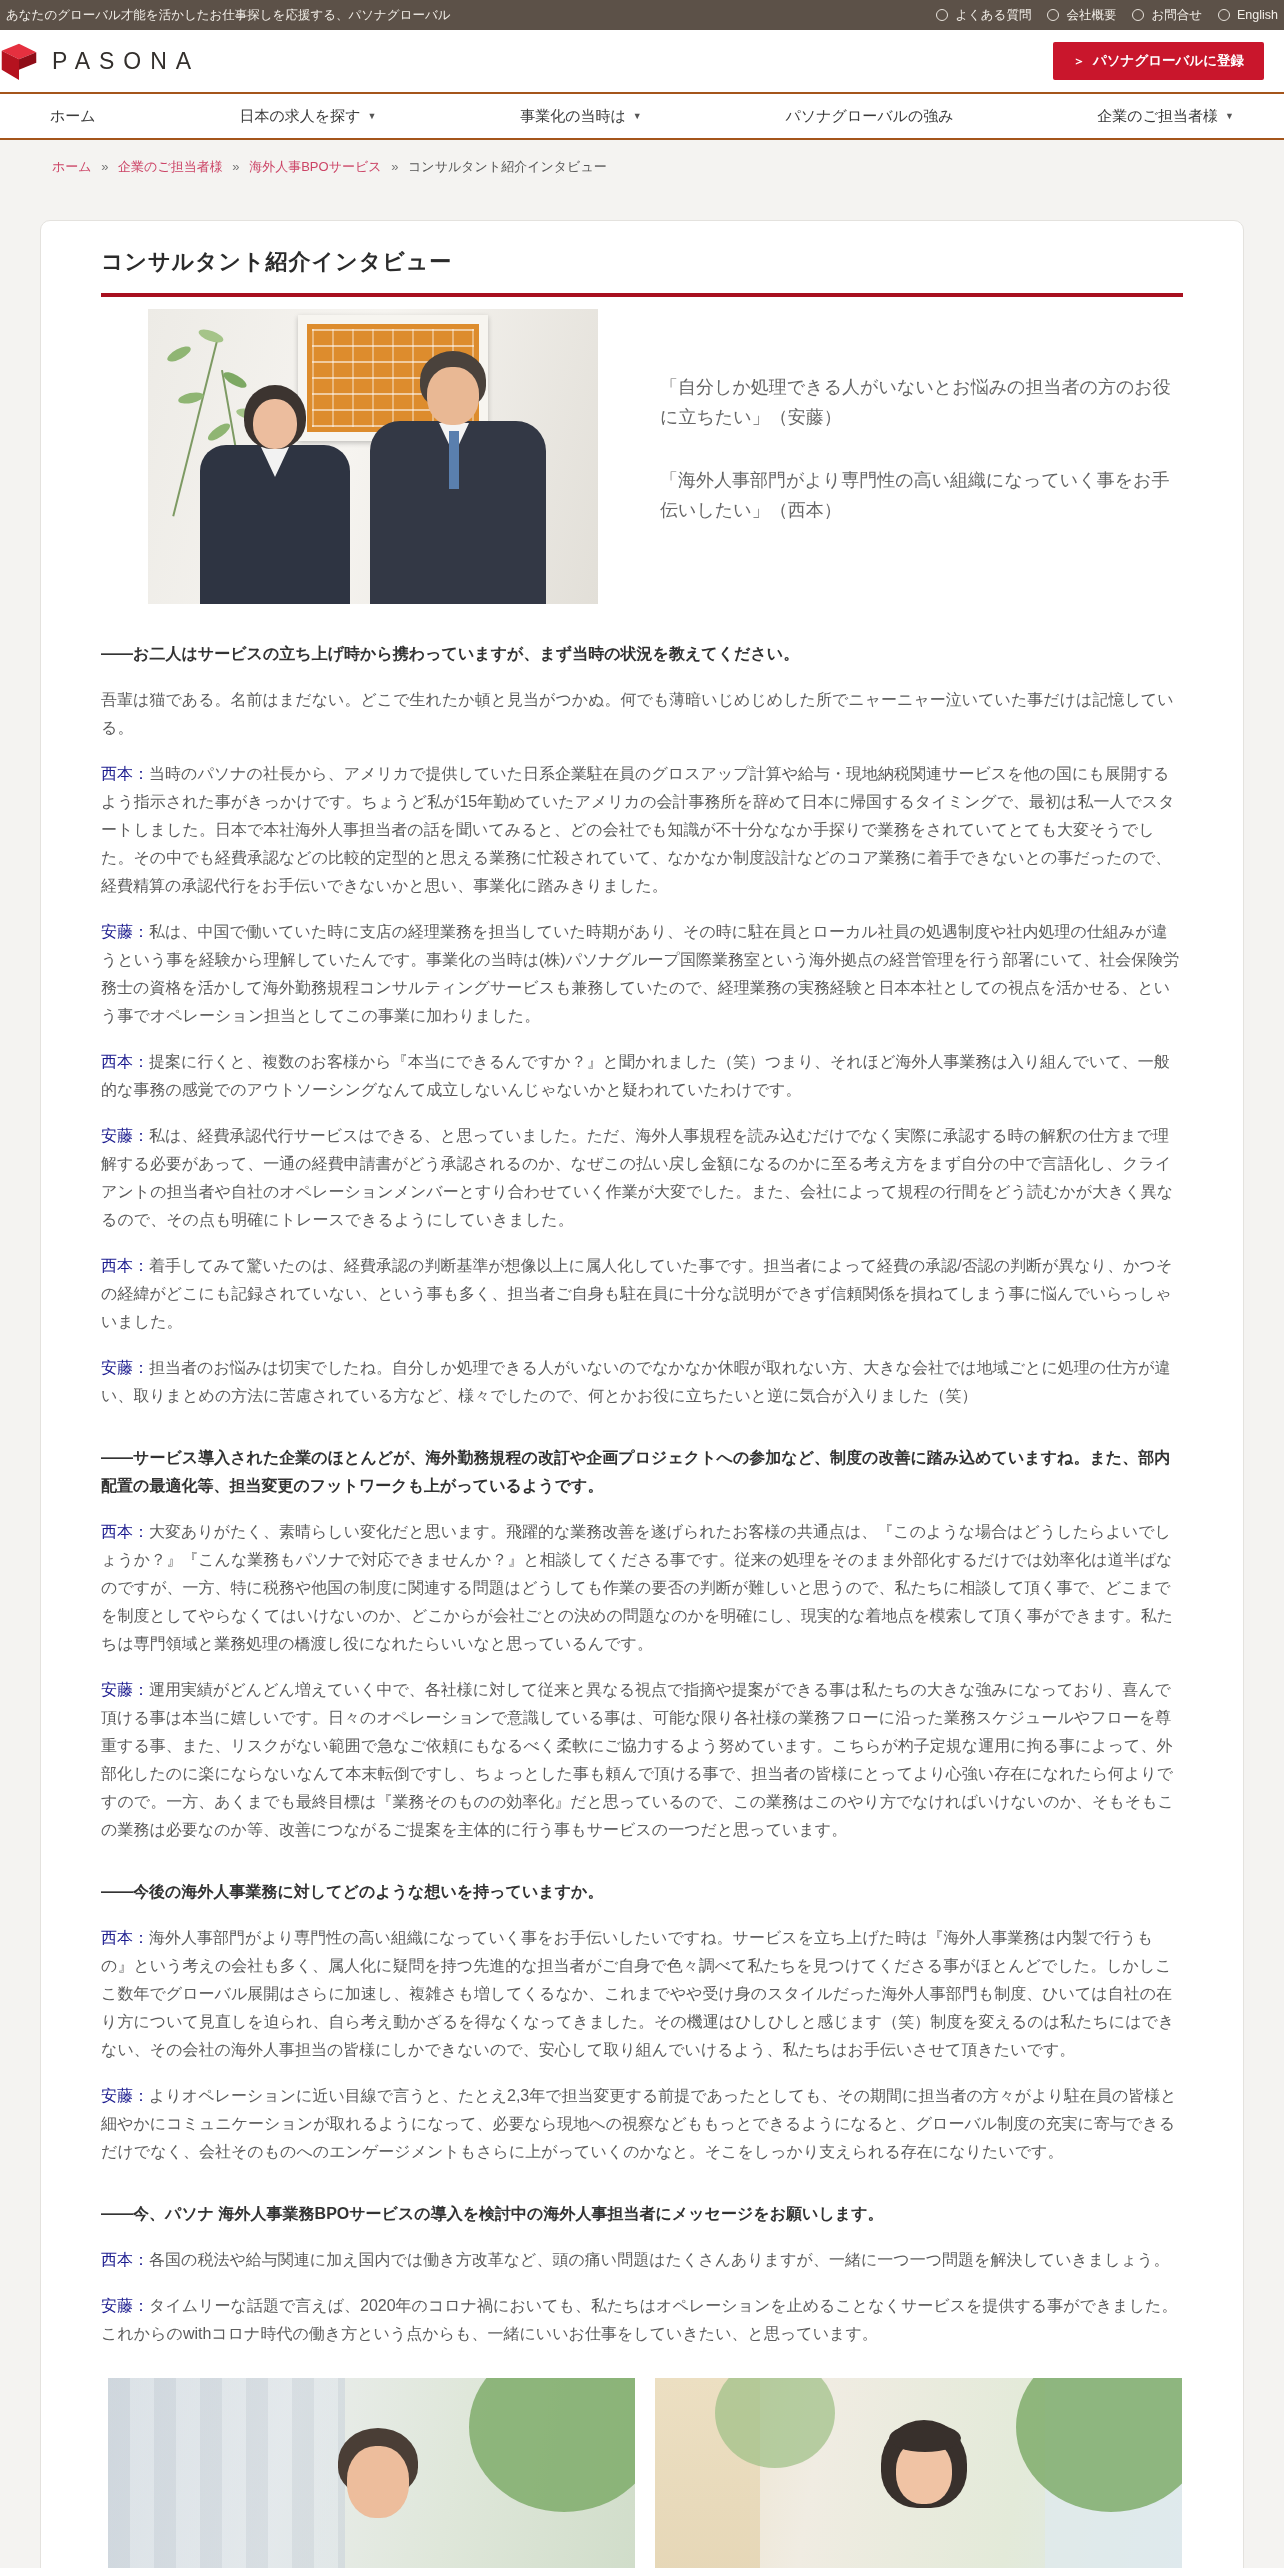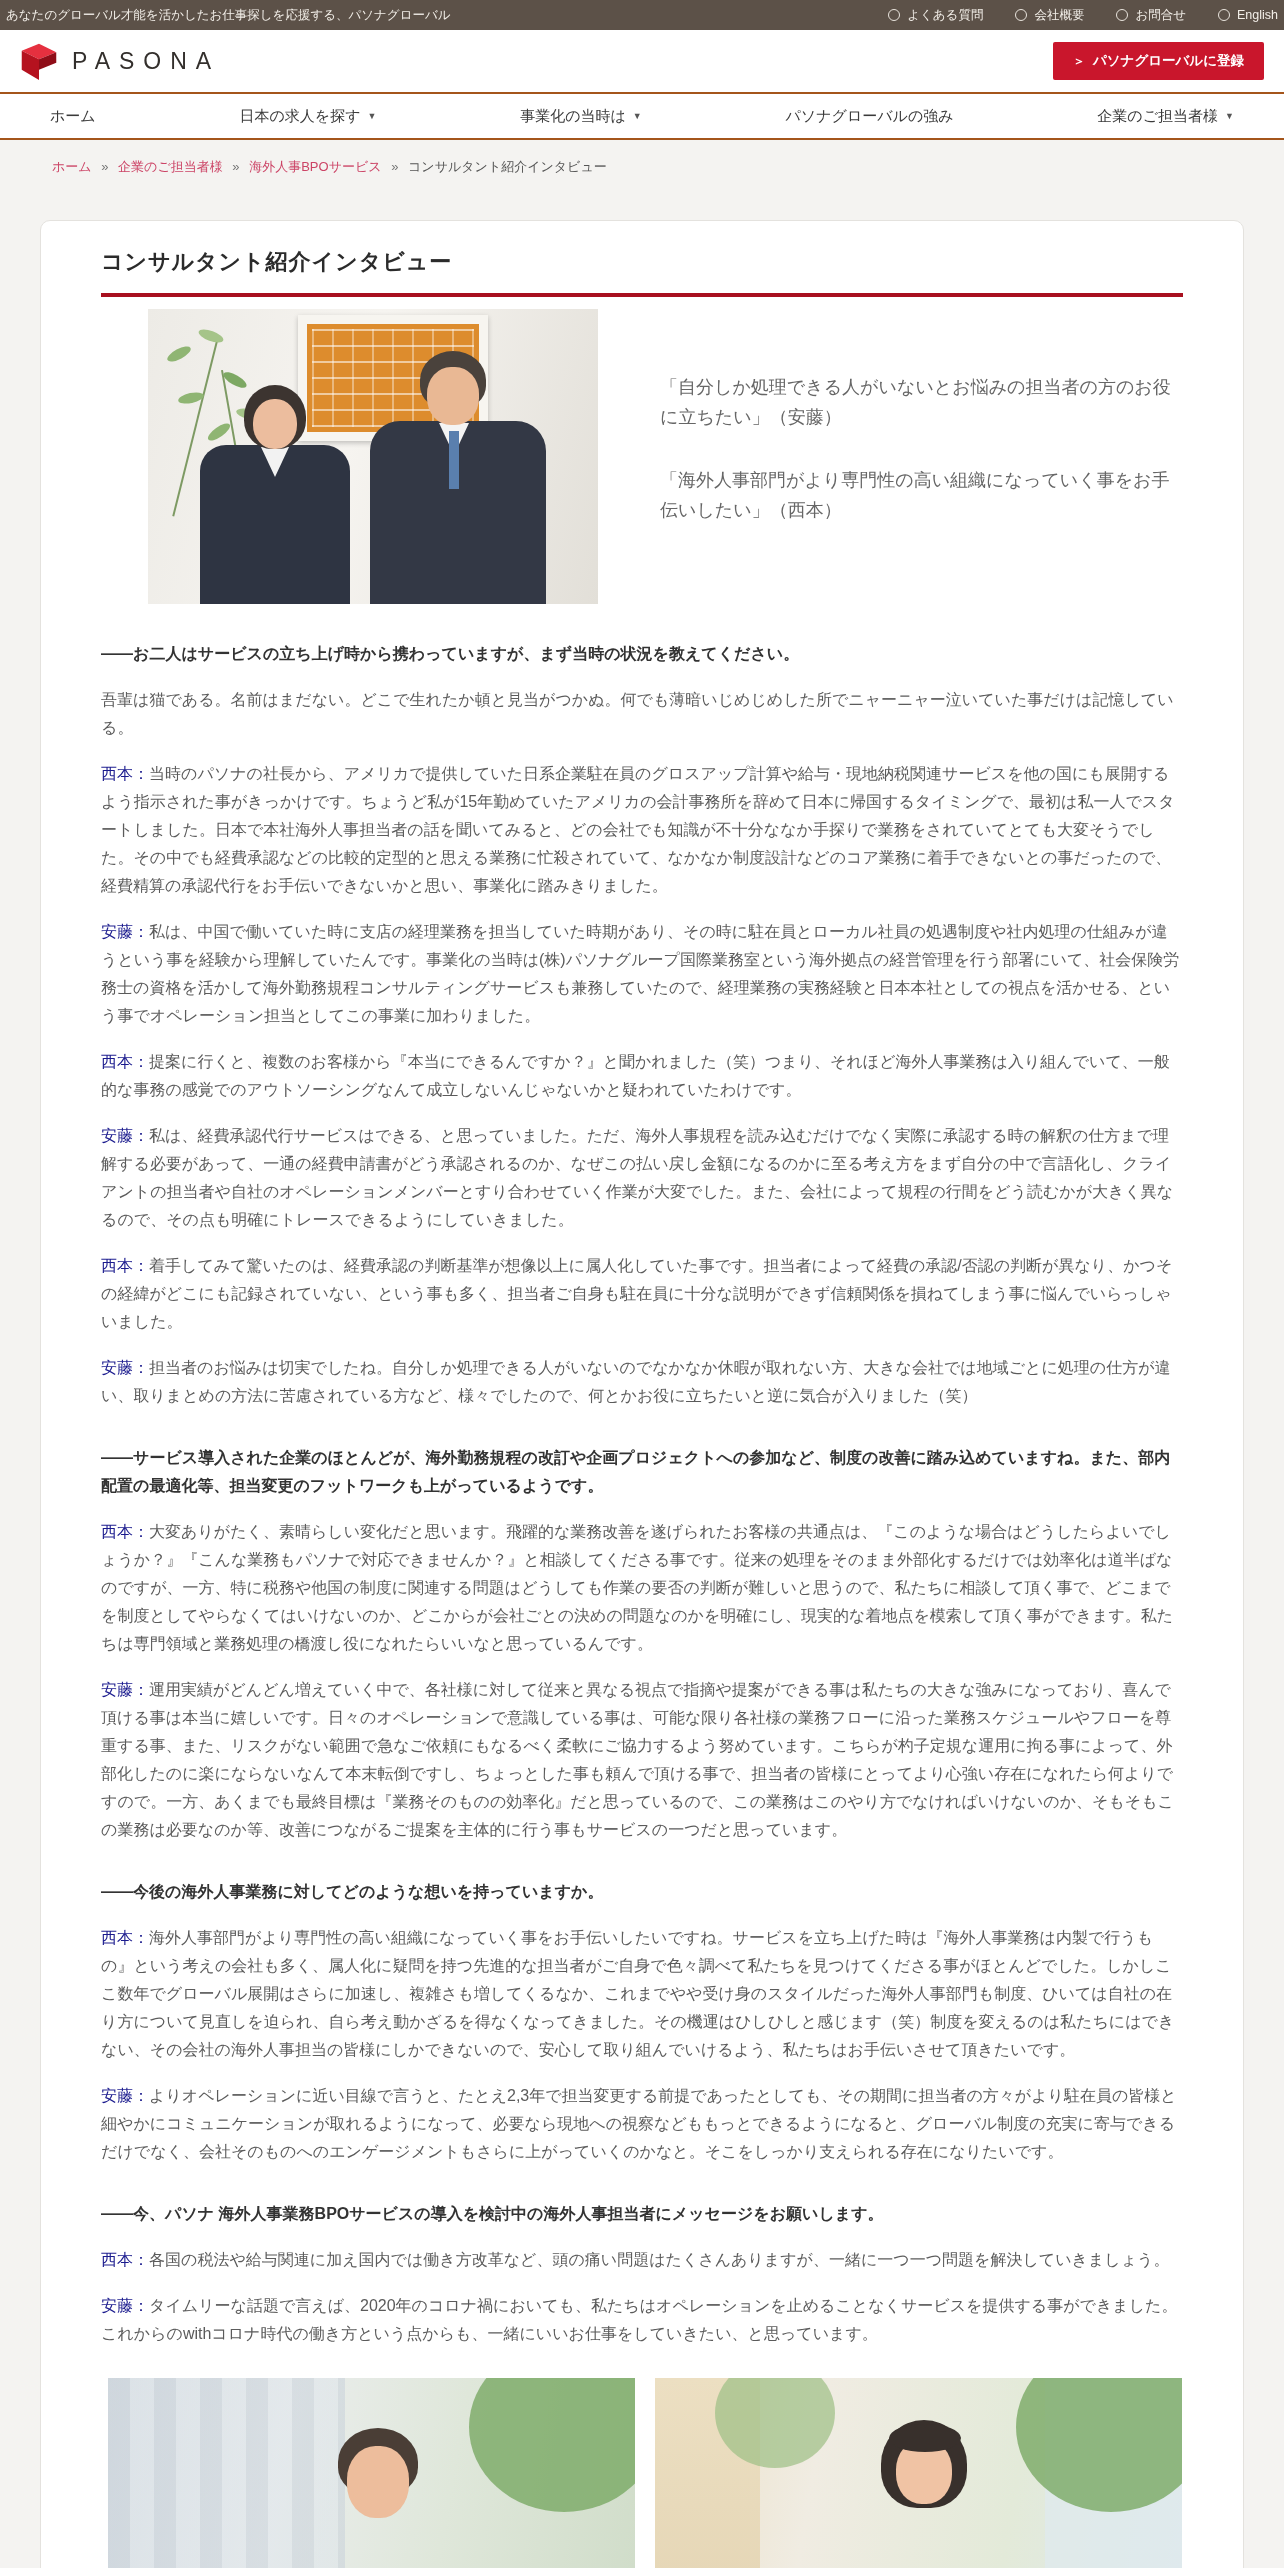--- a/index.html
+++ b/index.html
@@ -6,28 +6,28 @@
   html,body { width:1284px; }
   body {
     height:2568px; overflow:hidden;
     font-family:"Liberation Sans","DejaVu Sans",sans-serif;
     background:#f4f3f1; color:#333;
   }
   
   .topbar{ height:30px; background:#5c5148; display:flex; align-items:center;
     justify-content:space-between; padding:0 6px; }
   .topbar-tagline{ color:#f3efe9; font-size:12.5px; }
-  .topbar-links{ display:flex; align-items:center; gap:32px; }
+  .topbar-links{ display:flex; align-items:center; gap:16px; }
   .topbar-link{ color:#f3efe9; font-size:12.5px; text-decoration:none;
     display:flex; align-items:center; gap:7px; cursor:pointer; }
   .circ{ width:12px; height:12px; border:1.5px solid #e9e4dd; border-radius:50%;
     display:inline-block; flex:0 0 auto; }
   
   .header{ height:62px; background:#fff; display:flex; align-items:center;
-    justify-content:space-between; padding:0 20px 0 20px; }
+    justify-content:space-between; padding:0 20px 0 0; }
   .logo{ display:flex; align-items:center; gap:14px; cursor:pointer; text-decoration:none; }
   .logo-text{ font-size:23px; letter-spacing:9px; color:#332f2c; font-weight:500; }
   .register-btn{ background:#c9162c; color:#fff; font-size:13.5px; font-weight:bold;
     height:38px; display:flex; align-items:center; gap:8px; padding:0 20px;
     border-radius:2px; text-decoration:none; cursor:pointer; }
   .register-btn .chev{ font-size:12px; }
   
   .mainnav{ background:#fff; border-top:2px solid #a4551b; border-bottom:2px solid #a4551b;
     height:48px; display:flex; align-items:center; justify-content:space-between;
     padding:0 50px; }

